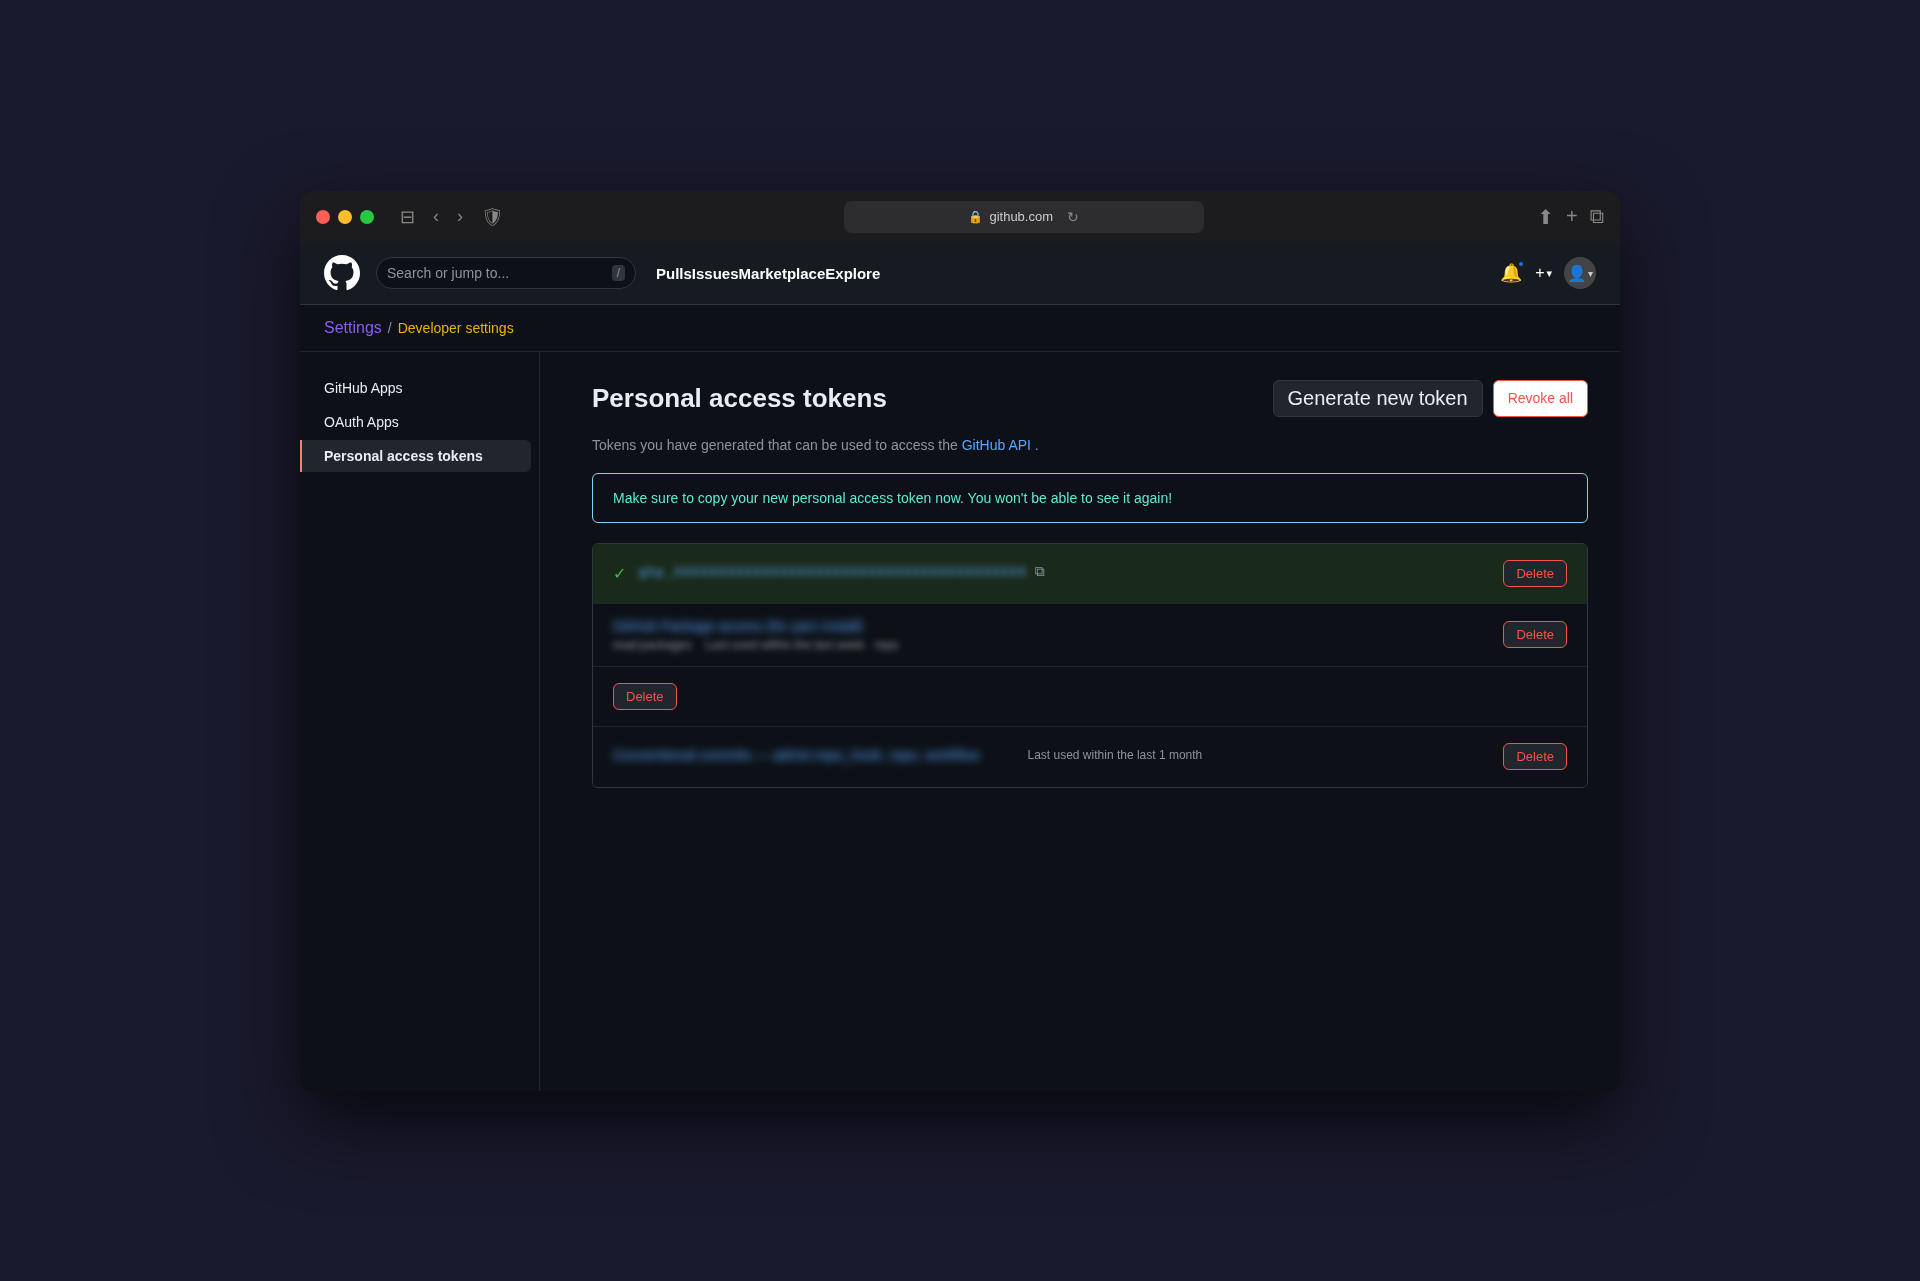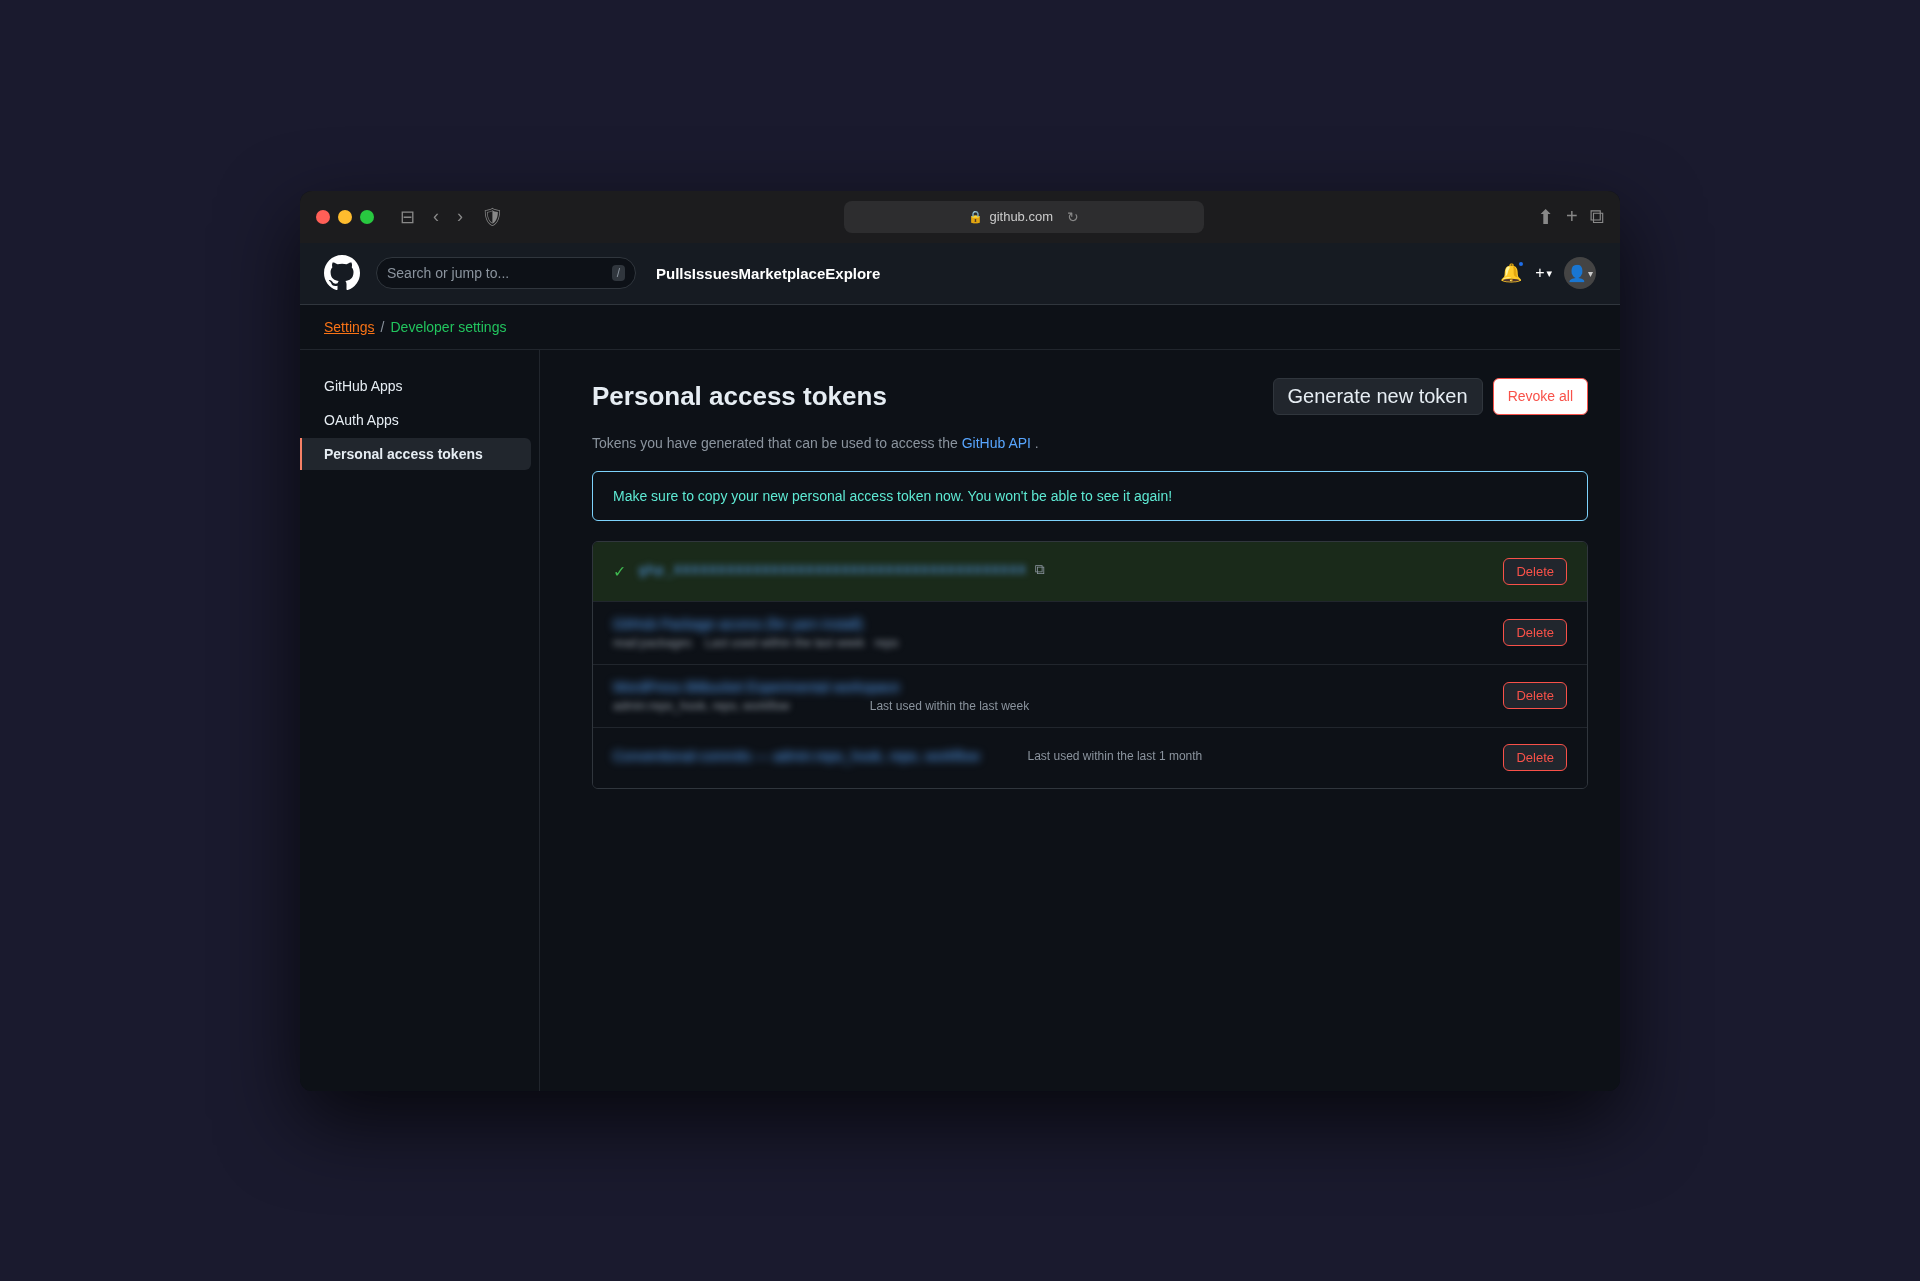--- a/index.html
+++ b/index.html
@@ -218,33 +218,32 @@
       background: #0d1117;
       padding: 14px 24px;
       border-bottom: 1px solid #21262d;
       display: flex;
       align-items: center;
       gap: 6px;
       flex-shrink: 0;
     }
 
     .breadcrumb-link {
-      color: #f97316;
-      font-size: 14px;
-      cursor: pointer;
-      text-decoration: underline;
+      color: #8b5cf6;
+      font-size: 16px;
+      cursor: pointer;
     }
 
     .breadcrumb-sep {
       color: #8b949e;
       font-size: 14px;
     }
 
     .breadcrumb-current {
-      color: #22c55e;
+      color: #eab308;
       font-size: 14px;
     }
 
     
     .main-content {
       display: flex;
       flex: 1;
       background: #0d1117;
       gap: 20px;
     }
@@ -578,29 +577,20 @@
               <span class="token-name-blurred">GitHub Package access (for yarn install)</span>
             </div>
             <div class="token-meta">
               read:packages &nbsp;&nbsp; Last used within the last week &nbsp; repo
             </div>
           </div>
           <button class="delete-btn">Delete</button>
         </div>
 
         <div class="token-row normal">
-          <div class="token-info">
-            <div class="token-name-row">
-              <span class="token-name-blurred">WordPress Bitbucket Experimental workspace</span>
-            </div>
-            <div style="display:flex; gap:80px; align-items:center;">
-              <span class="token-meta">admin:repo_hook, repo, workflow</span>
-              <span class="token-meta-clear">Last used within the last week</span>
-            </div>
-          </div>
           <button class="delete-btn">Delete</button>
         </div>
 
         <div class="token-row normal">
           <div class="token-info">
             <div class="token-name-row">
               <span class="token-name-blurred">Conventional-commits — admin:repo_hook, repo, workflow</span>
               <span class="token-meta-clear" style="margin-left: 40px;">Last used within the last 1 month</span>
             </div>
           </div>

